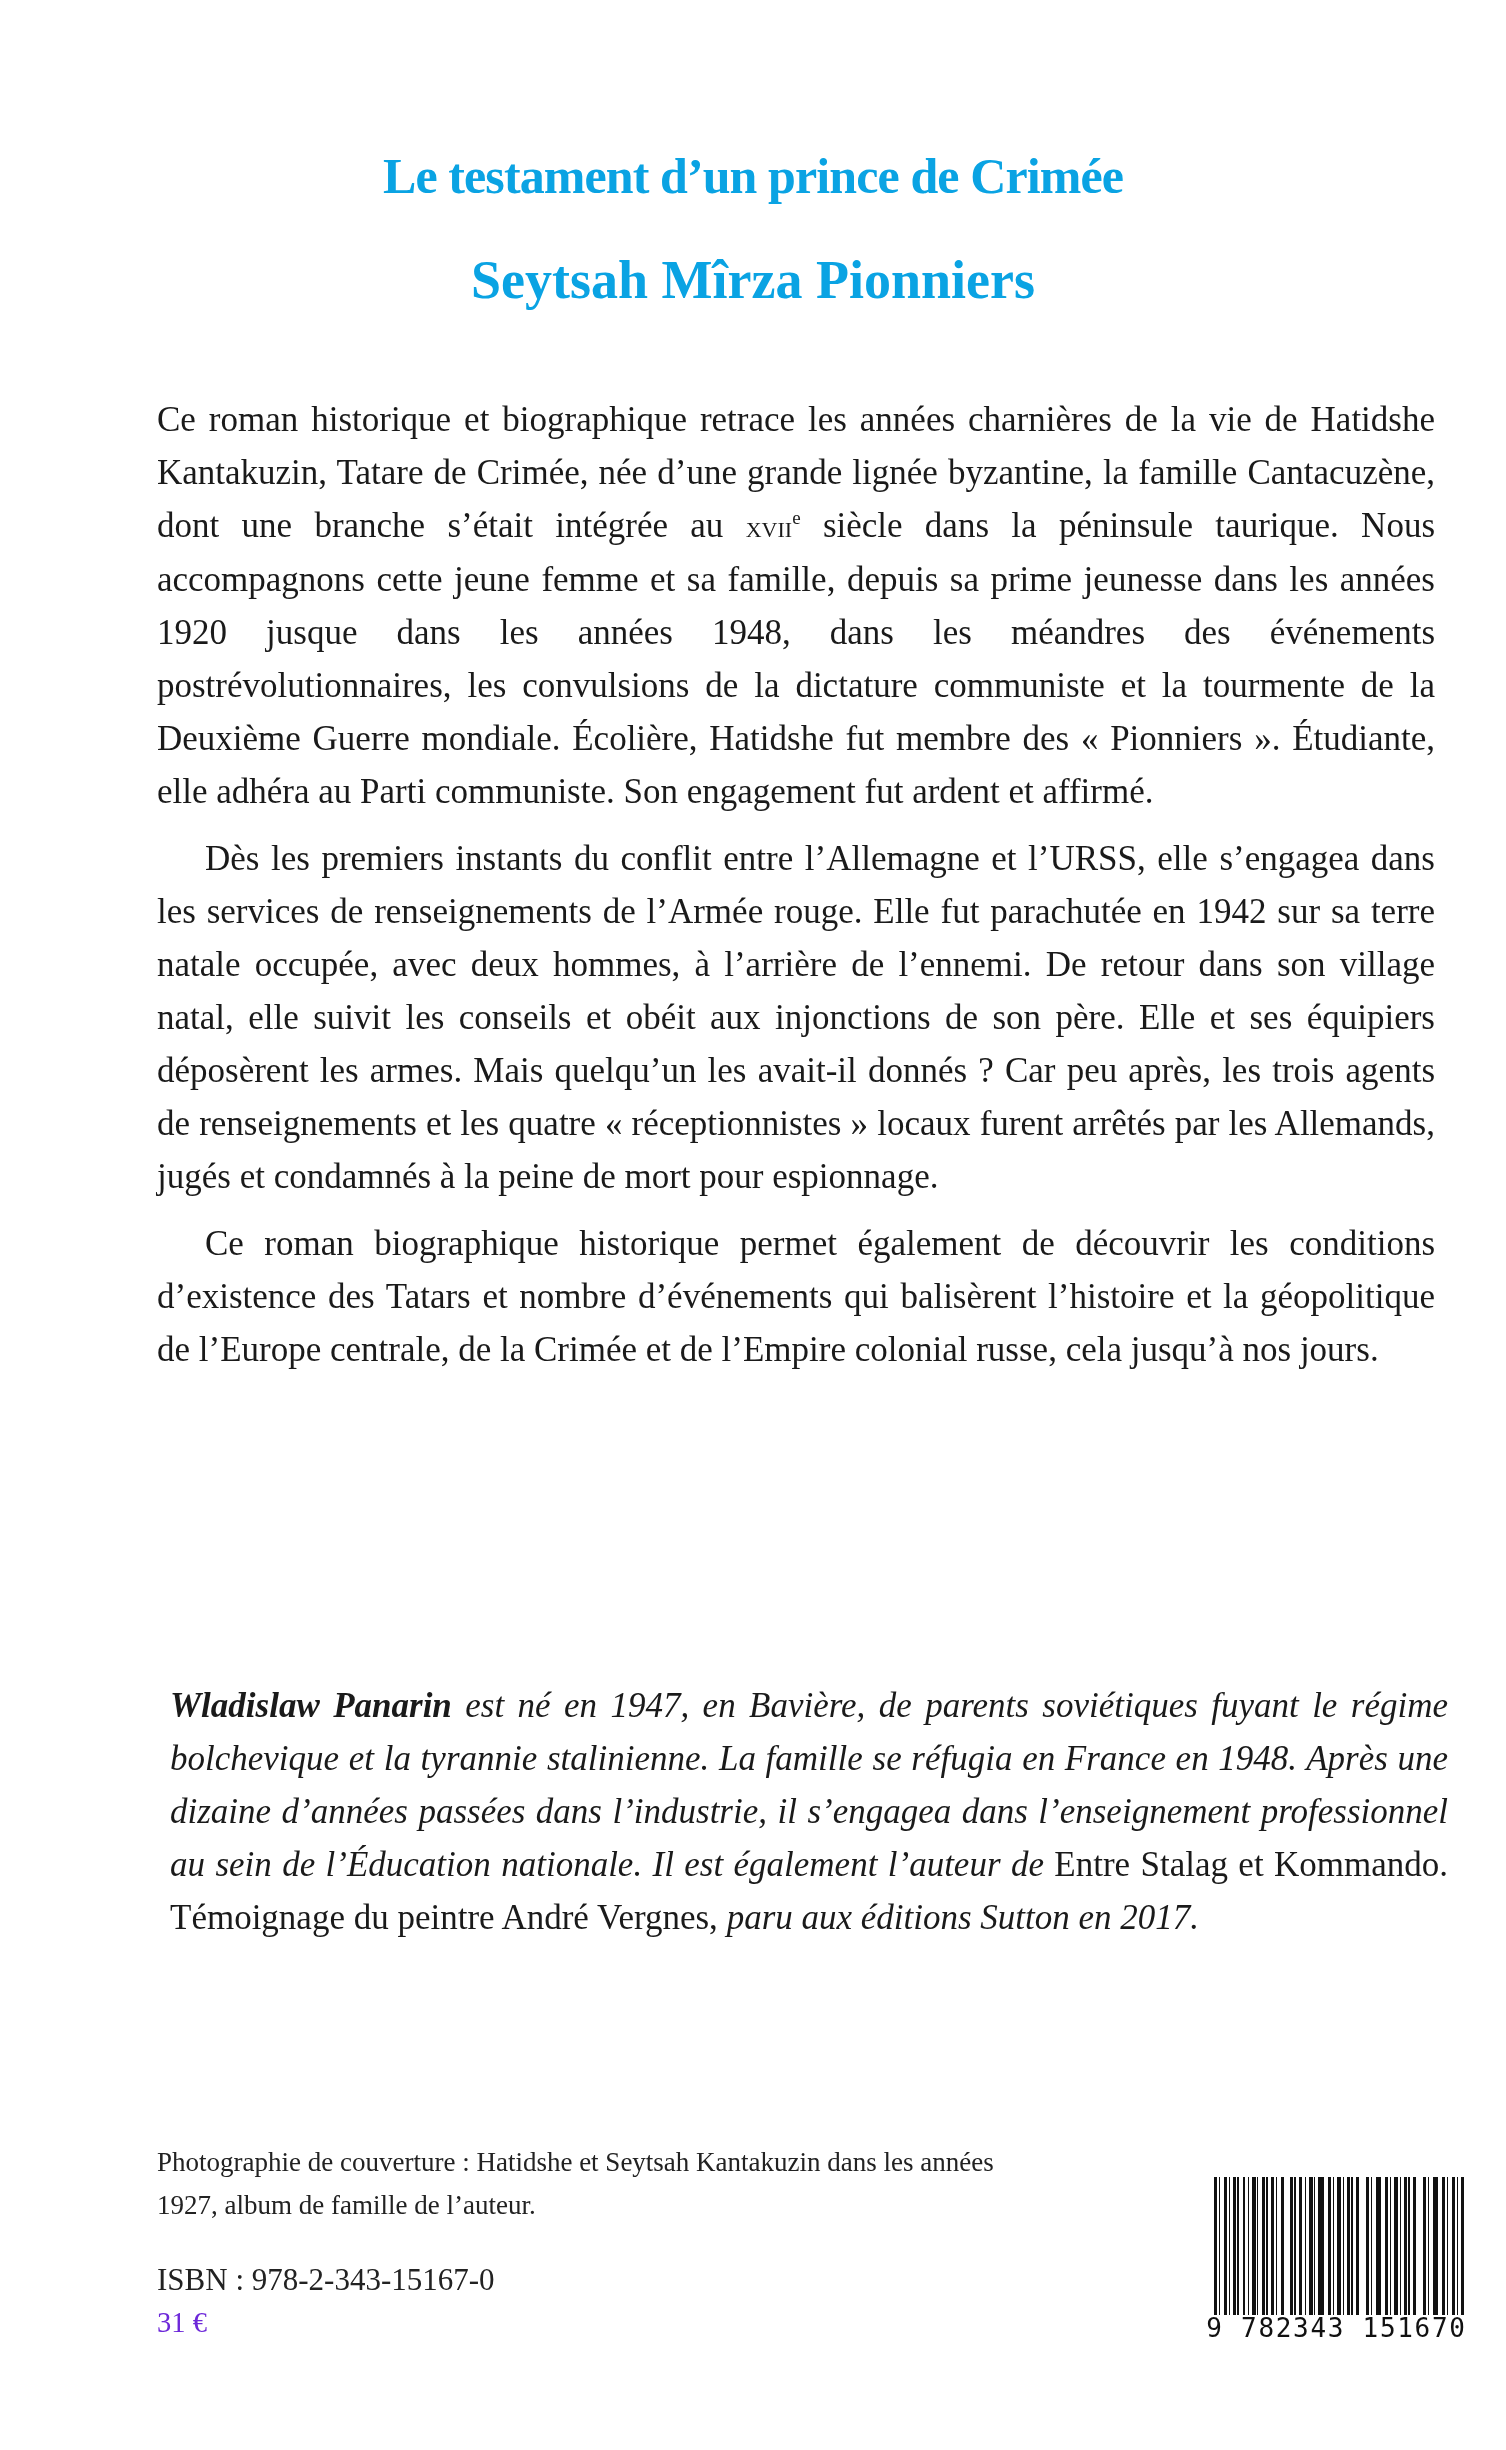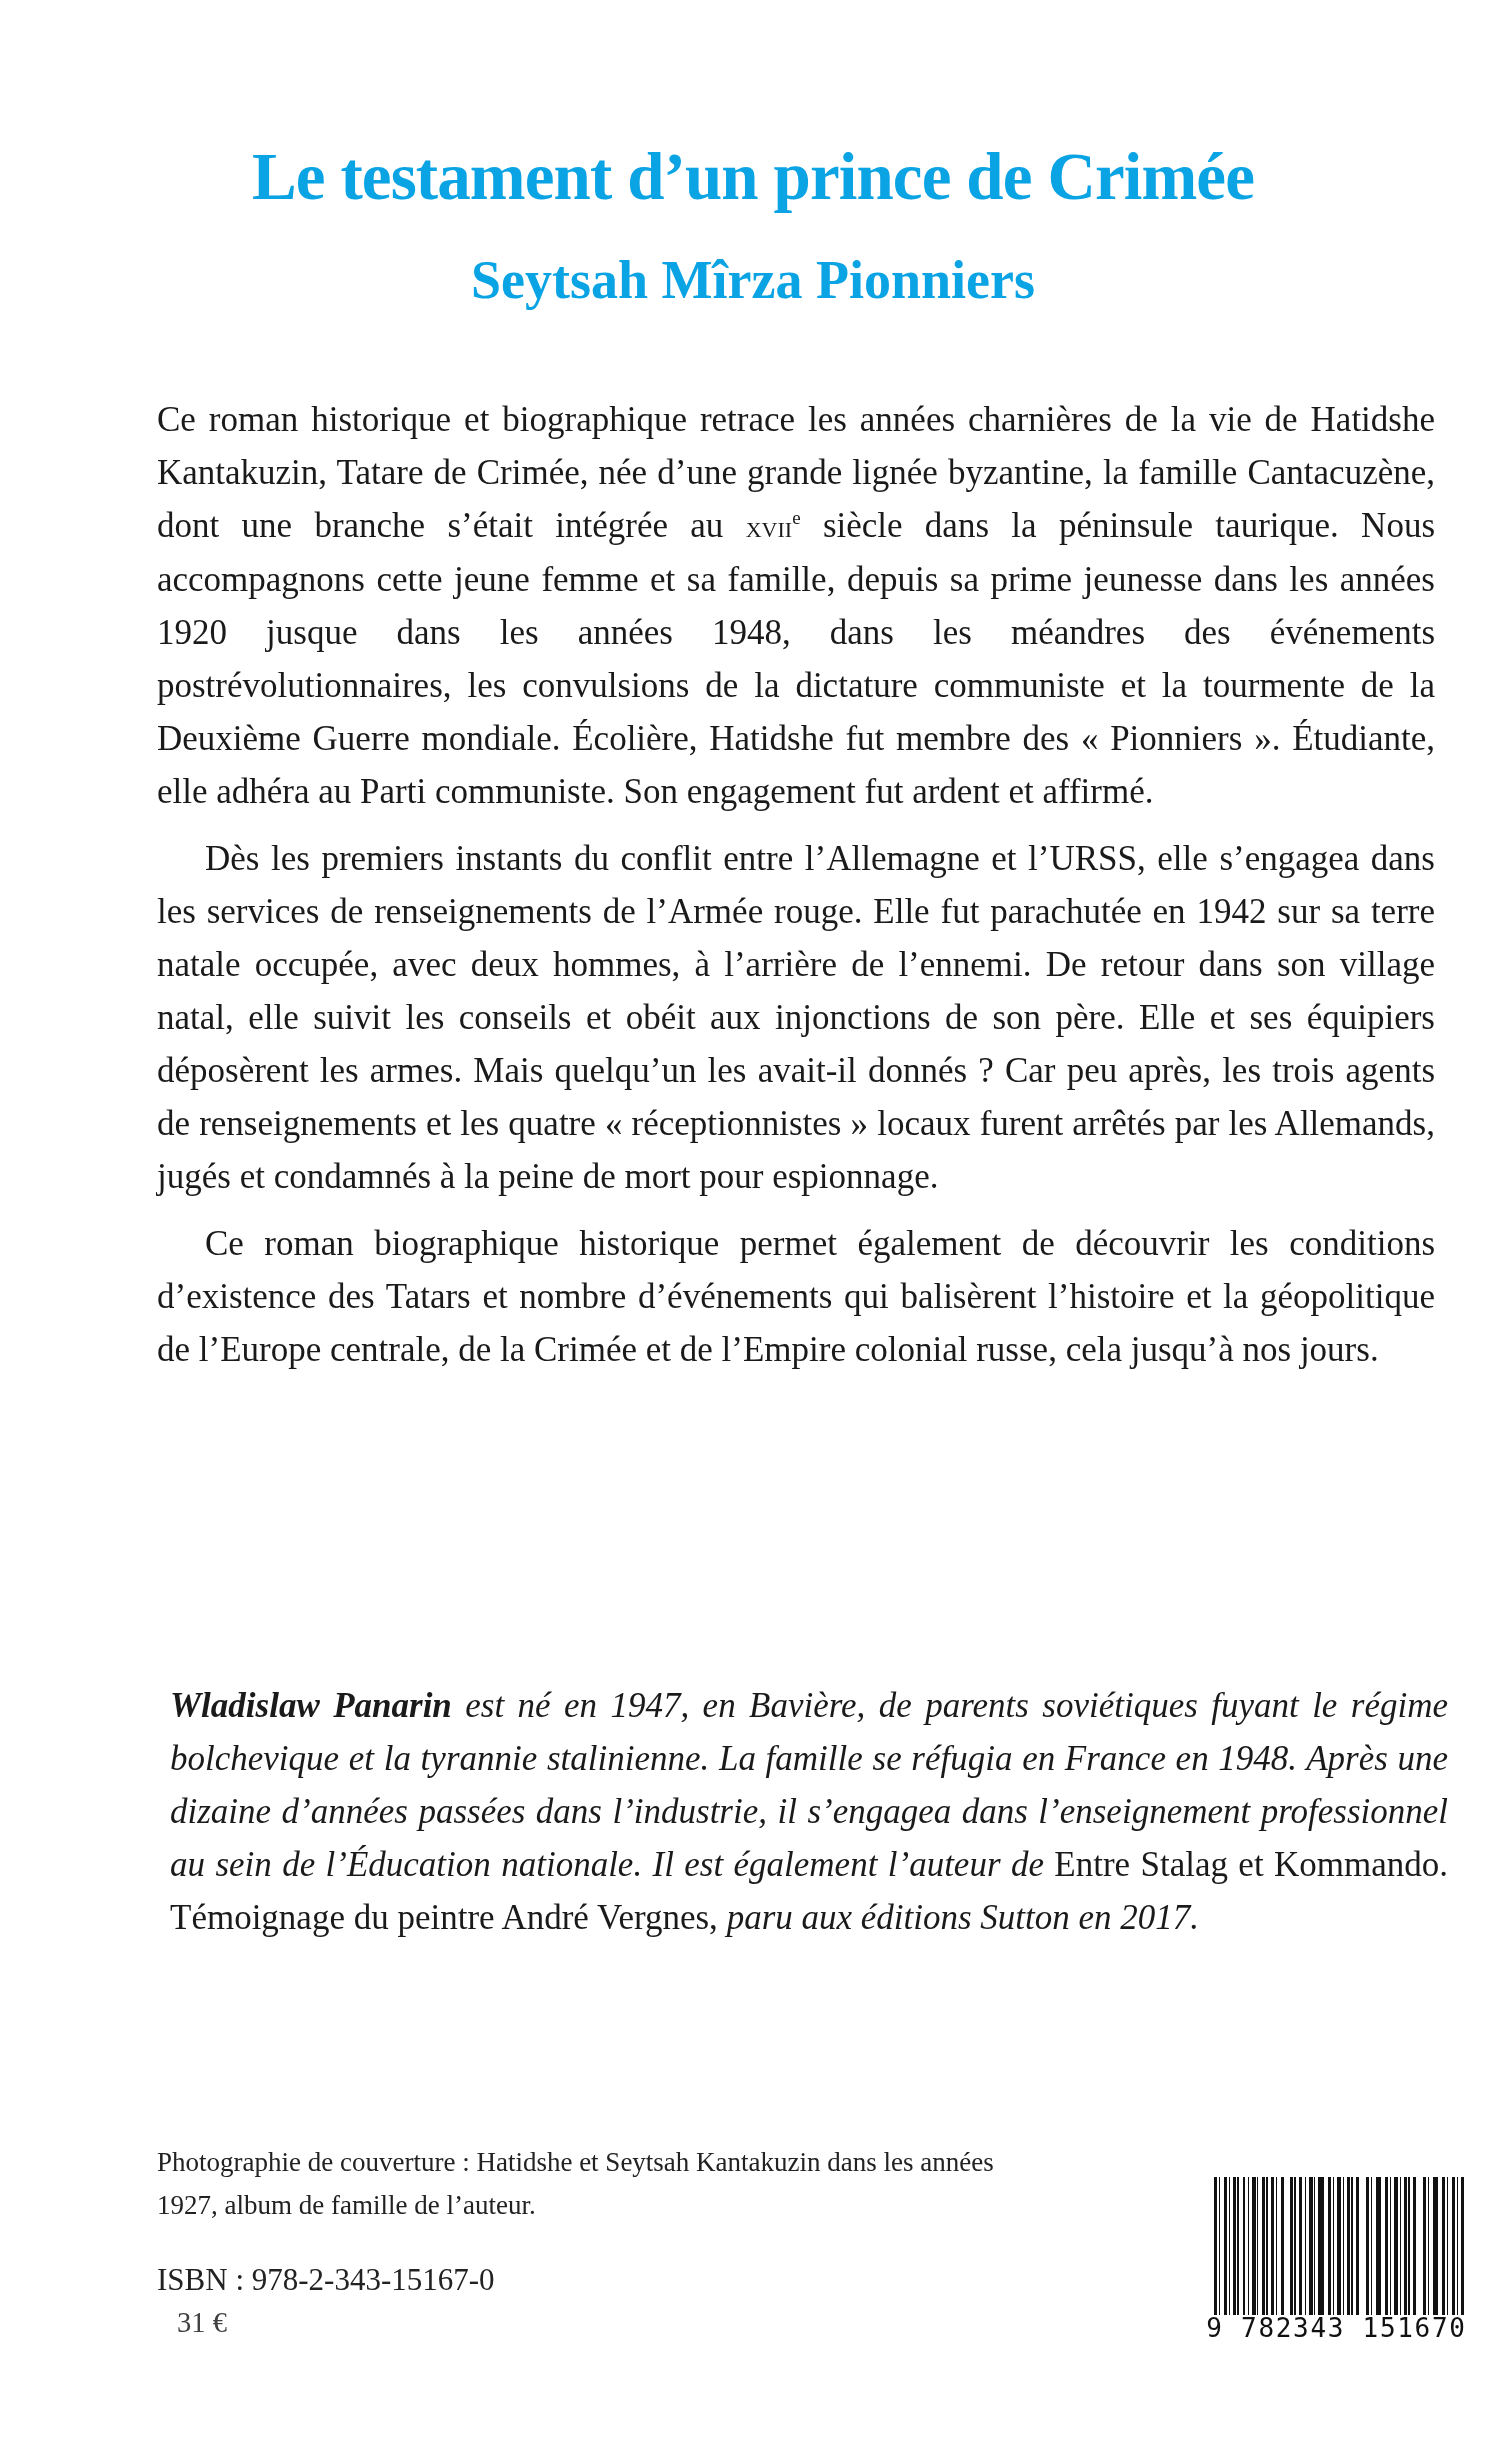--- a/index.html
+++ b/index.html
@@ -1,34 +1,34 @@
 <!DOCTYPE html>
 <html style="font-size:14px"><head>
 <meta charset="utf-8">
 <style>
   html, body { margin: 0; padding: 0; background: #ffffff; }
   body { width: 1506px; height: 2450px; position: relative; overflow: hidden;
          font-family: "Liberation Serif", "DejaVu Serif", serif; color: #1a1a1a; }
   .title { position: absolute; top: 129px; left: 0; width: 1506px; text-align: center;
-           font-size: 67px; font-weight: bold; color: #0aa3e3; letter-spacing: -0.9px; margin: 0; line-height: 95px; }
+           font-size: 50px; font-weight: bold; color: #0aa3e3; letter-spacing: -0.9px; margin: 0; line-height: 95px; }
   .subtitle { position: absolute; top: 246px; left: 0; width: 1506px; text-align: center;
               font-size: 54px; color: #0aa3e3; line-height: 69px; margin: 0; }
   .body { position: absolute; top: 393px; left: 157px; width: 1278px; }
   .para { font-size: 35px; line-height: 53px; text-align: justify; margin: 0 0 14px 0; text-indent: 0; }
   .para.indent { text-indent: 48px; }
   .smallcaps { font-variant: small-caps; font-size: 31px; }
   sup { font-size: 19px; vertical-align: super; line-height: 0; }
   .bio { position: absolute; top: 1666px; left: 157px; width: 1278px;
          font-size: 35px; line-height: 53px; text-align: justify; font-style: italic; margin: 13px; }
   .bio b { font-weight: bold; }
   .bio .roman { font-style: normal; }
   .credit { position: absolute; top: 2141px; left: 157px; width: 898px;
             font-size: 27px; line-height: 43px; margin: 0; color: #222; }
   .isbn { position: absolute; top: 2258px; left: 157px; font-size: 31px; line-height: 43px; color: #222; }
-  .price { position: absolute; top: 2301px; left: 157px; font-size: 28.5px; line-height: 43px; color: #404040; margin-left: 20px; }
+  .price { position: absolute; top: 2301px; left: 157px; font-size: 28.5px; line-height: 43px; color: #6d28d9; }
   .barcode { position: absolute; top: 2177px; left: 1205px; width: 263px; height: 164px; }
   .barcode .bars { position: absolute; top: 0; left: 8.6px; width: 250px; height: 138px;
      background: repeating-linear-gradient(90deg,
        #111 0 2.6px, #fff 2.6px 5.2px, #111 5.2px 6px, #fff 6px 9.5px, #111 9.5px 13px, #fff 13px 14.7px,
        #111 14.7px 15.5px, #fff 15.5px 19px, #111 19px 22.4px, #fff 22.4px 23px, #111 23px 25px, #fff 25px 28.5px); }
   .barcode .digits { position: absolute; top: 136px; left: 0; width: 263px; text-align: center;
      font-family: "DejaVu Sans Mono", monospace; font-size: 26px; letter-spacing: 1.7px; color: #111; }
 </style>
 </head>
 <body>

